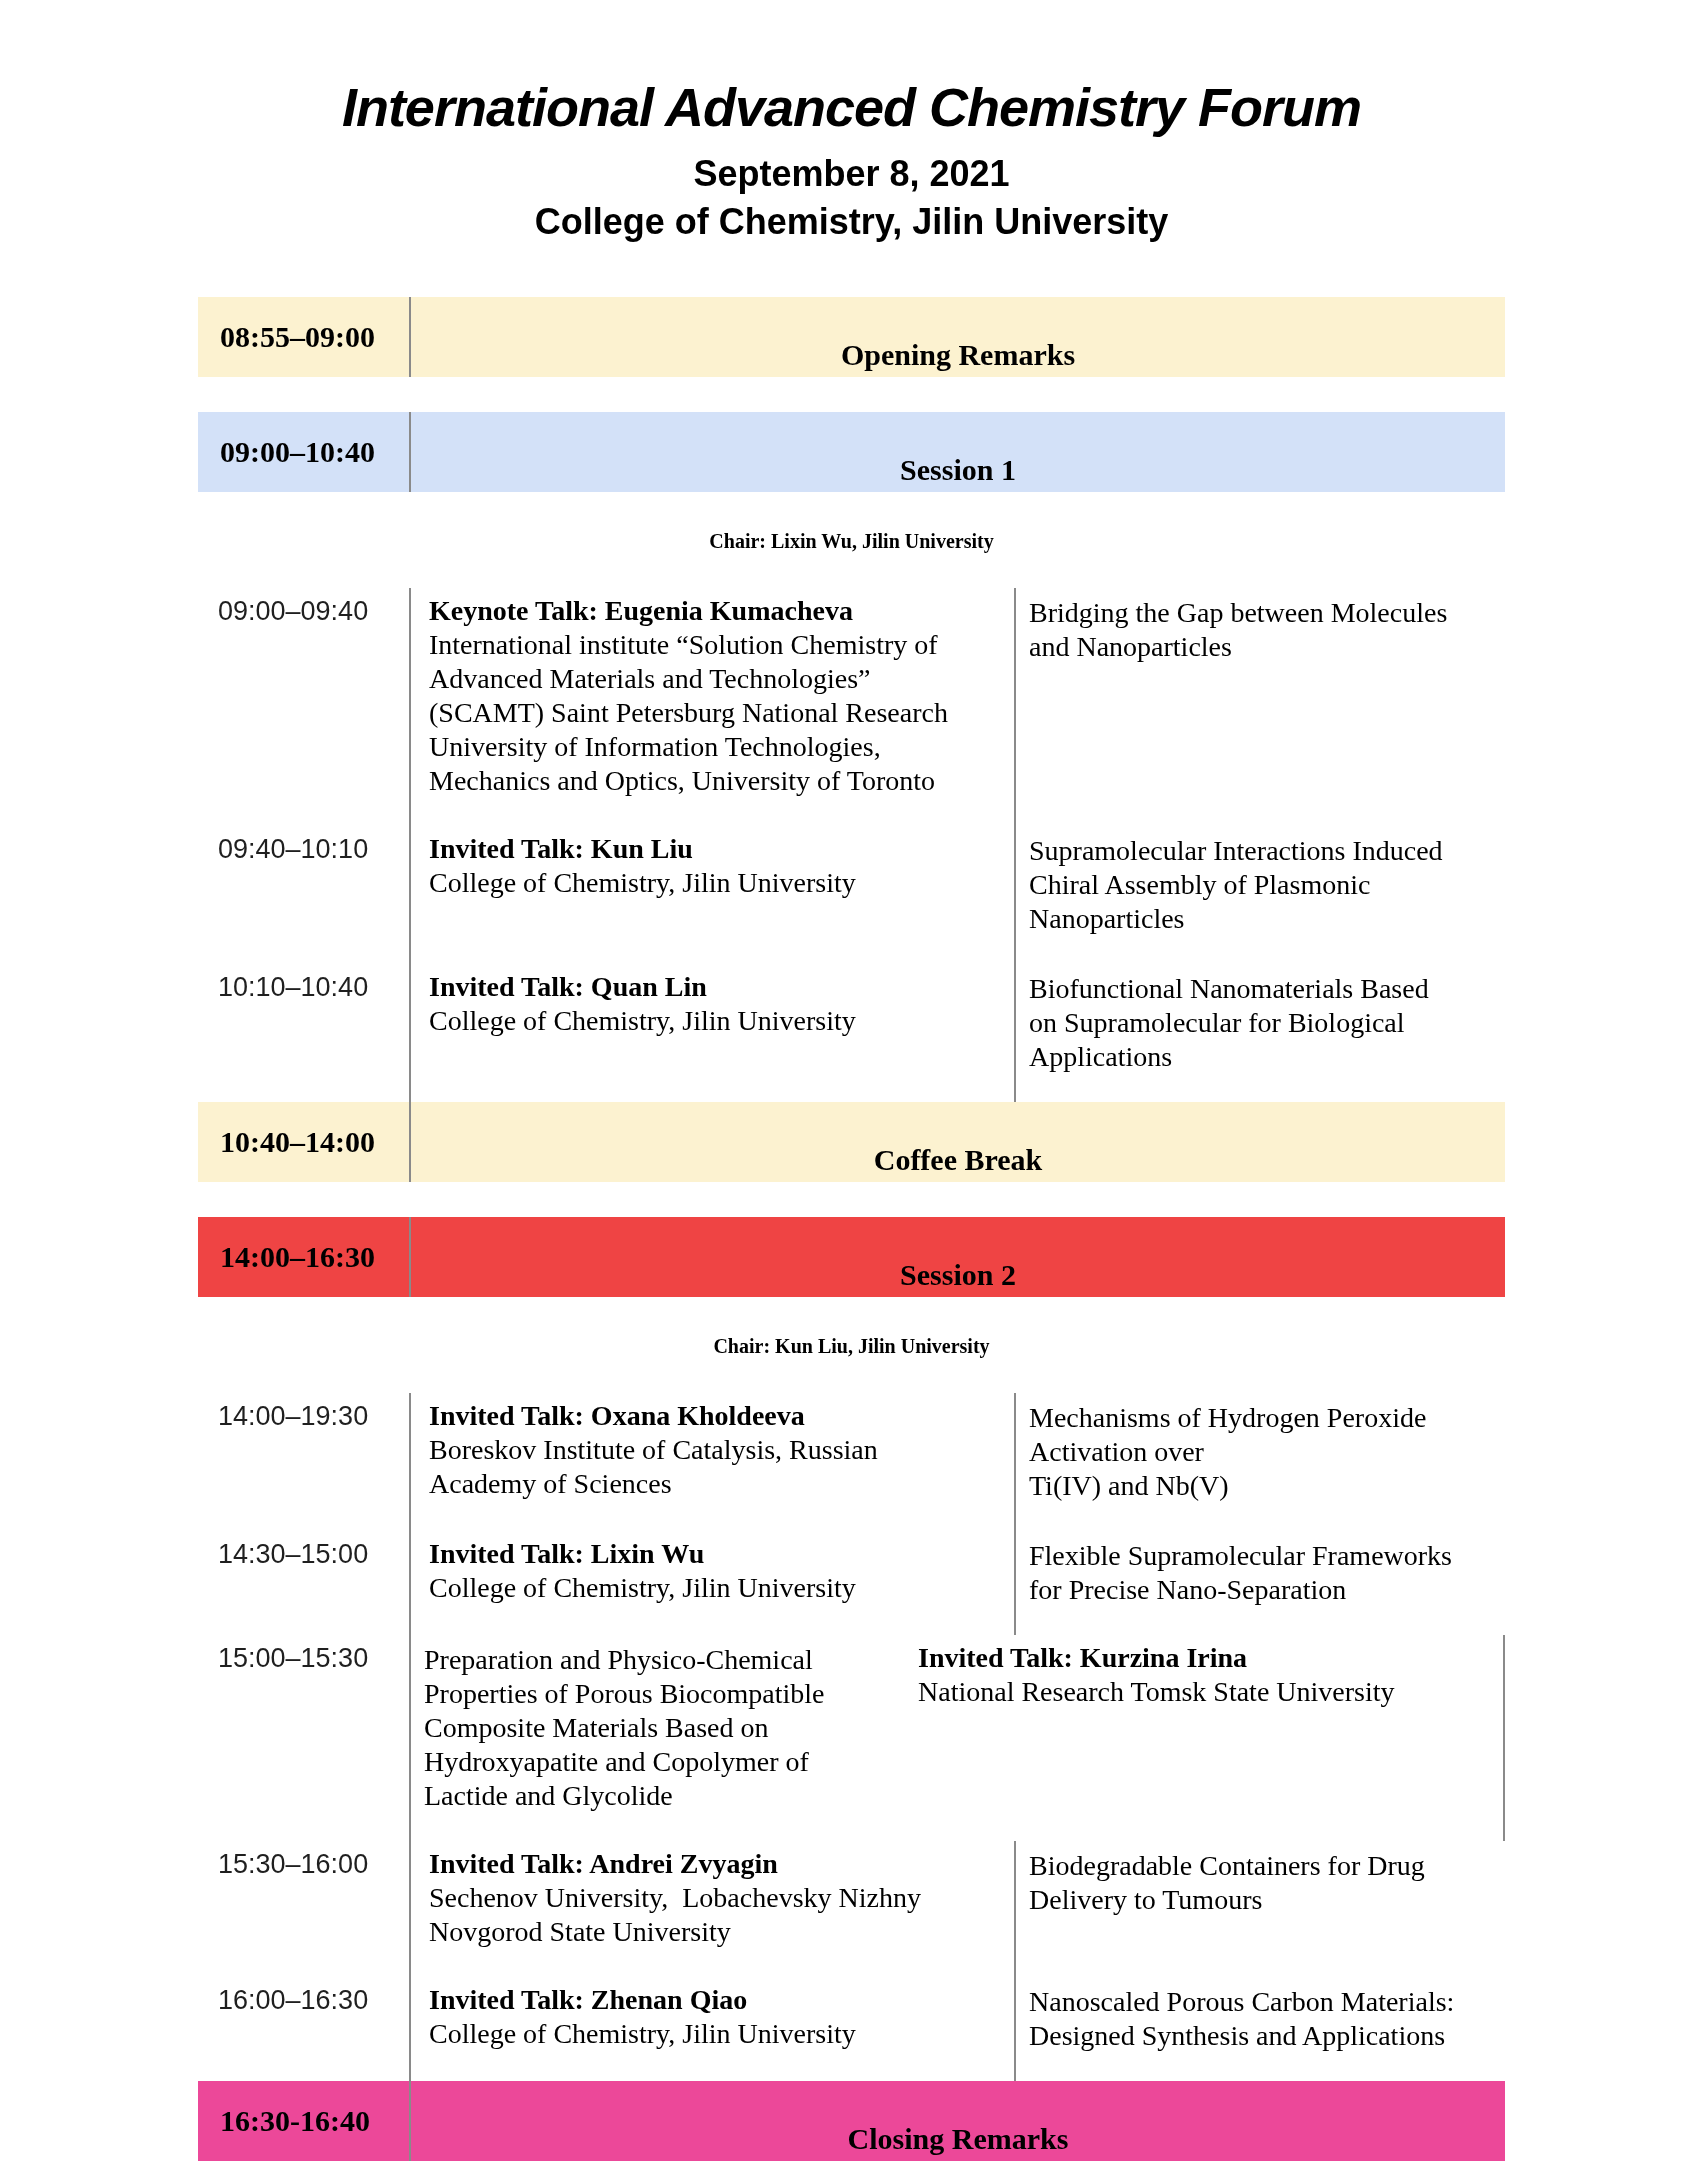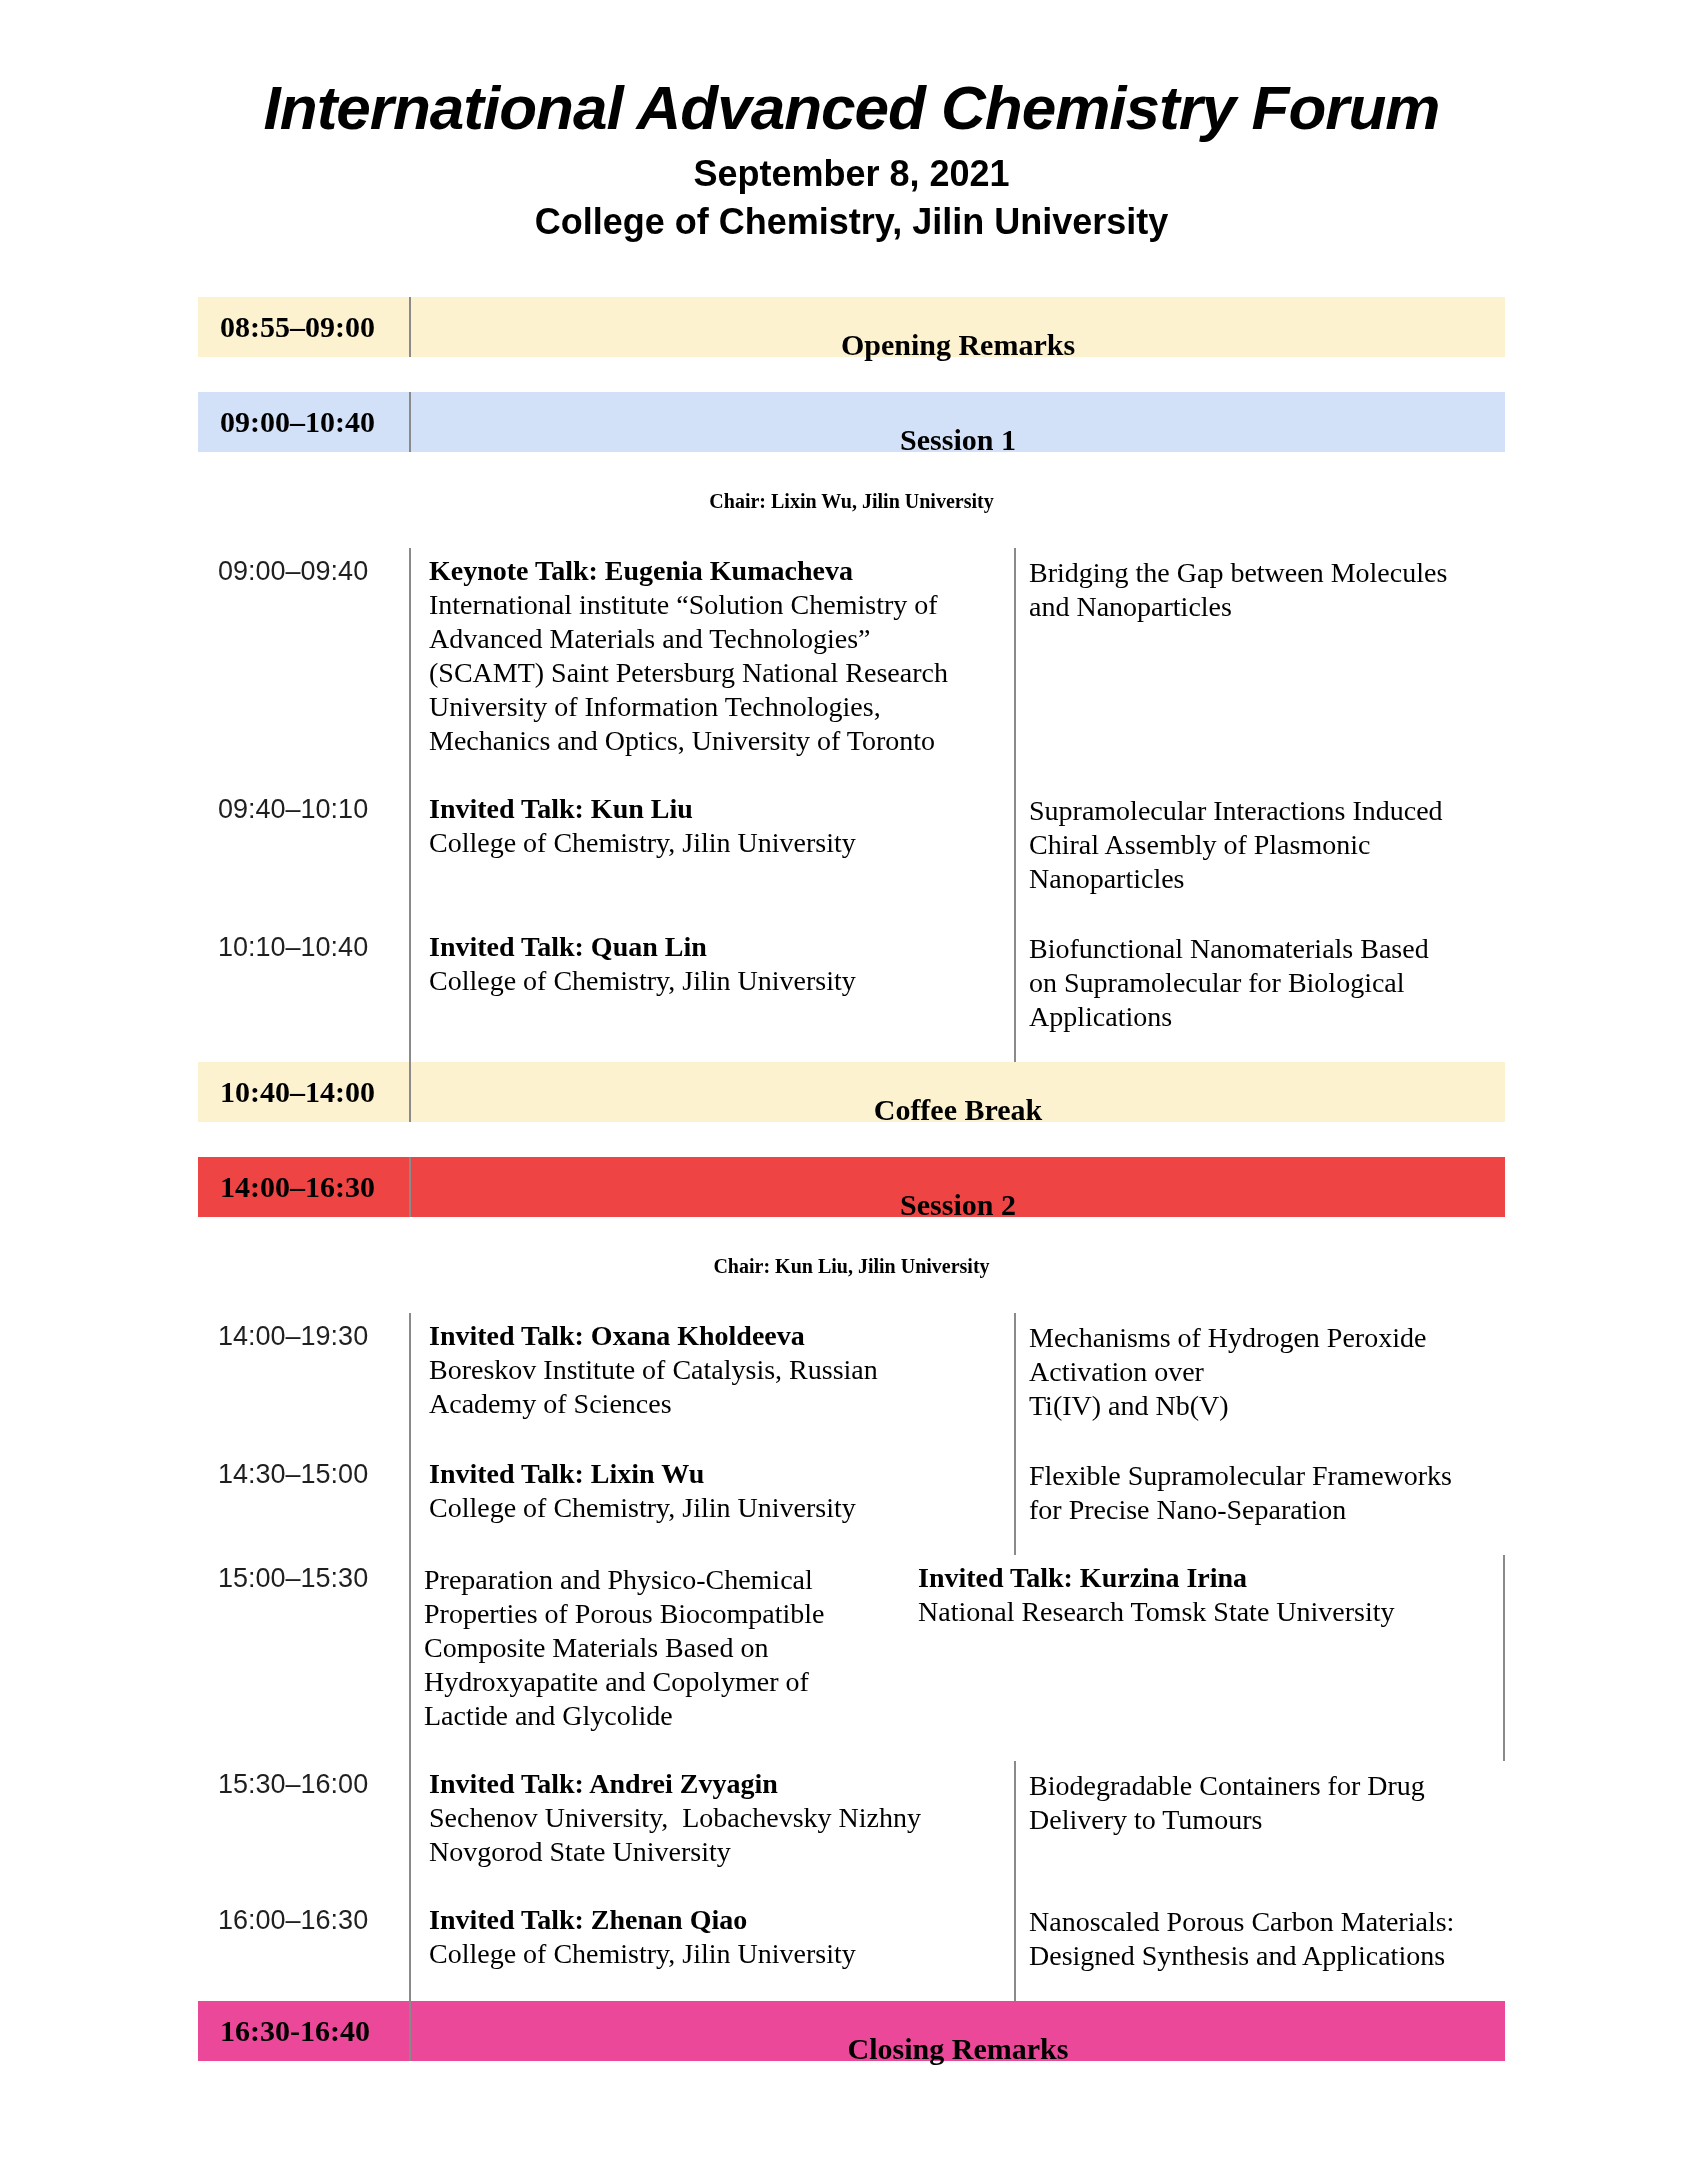--- a/index.html
+++ b/index.html
@@ -12,41 +12,41 @@
   .content {
     position: absolute;
     left: 198px; top: 0;
     width: 1307px;
   }
   
   .doc-header { text-align: center; padding-top: 77px; }
   .doc-title {
     font-family: "Liberation Sans", sans-serif;
     font-weight: bold; font-style: italic;
-    font-size: 62px; line-height: 61px;
+    font-size: 54px; line-height: 61px;
     margin: 0;
     letter-spacing: -1px;
   }
   .doc-sub {
     font-family: "Liberation Sans", sans-serif;
     font-weight: bold;
     font-size: 36px; line-height: 48px;
     margin: 0;
   }
   .doc-sub.date { margin-top: 12px; }
   
   .block { width: 1307px; }
   .row { display: flex; align-items: stretch; }
   .cell { box-sizing: border-box; }
   .cell.bordered { border-right: 2px solid #8a8a8a; }
   .col-time  { width: 213px; flex: 0 0 213px; }
   .col-talk  { width: 605px; flex: 0 0 605px; }
   .col-title { flex: 1 1 auto; }
   
-  .banner { height: 60px; }
+  .banner { height: 80px; }
   .banner .banner-time {
     display: flex; align-items: center;
     padding-left: 22px;
     font-weight: bold; font-size: 30px;
   }
   .banner .banner-label {
     flex: 1 1 auto;
     display: flex; align-items: center; justify-content: center;
     font-weight: bold; font-size: 30px; margin-top: 36px;
   }

